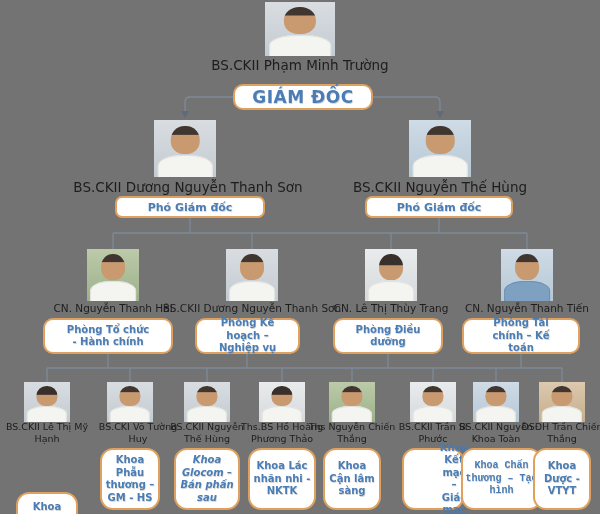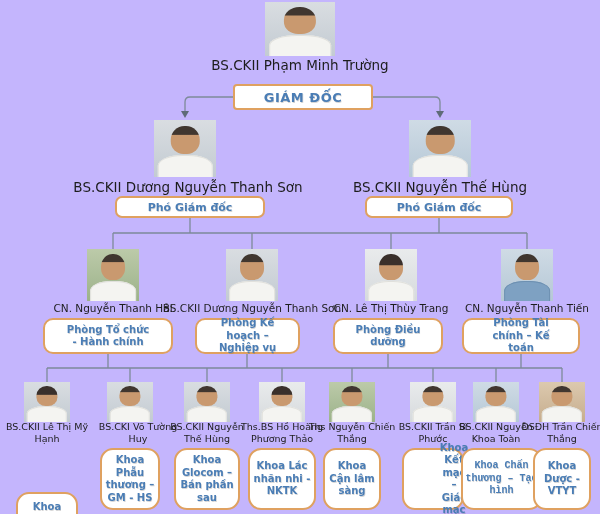--- a/index.html
+++ b/index.html
@@ -1,17 +1,17 @@
 <!DOCTYPE html>
 <html><head>
 <meta charset="utf-8">
 <style>
   html,body{margin:0;padding:0;background:#ffffff;}
   .stage{
-    position:relative;width:600px;height:514px;background:#c4b5fd;overflow:hidden;
+    position:relative;width:600px;height:514px;background:#737373;overflow:hidden;
     font-family:"DejaVu Sans","Liberation Sans",sans-serif;
   }
   svg.connectors{position:absolute;left:0;top:0;width:600px;height:514px;pointer-events:none;}
   svg.connectors path{stroke:#7d8a99;stroke-width:1.3;fill:none;}
   svg.connectors polygon{fill:#5f6b78;}
 
   
   .photo{position:absolute;overflow:hidden;background:linear-gradient(180deg,#d9dde1 0%,#c3cbd2 100%);}
   .photo::before{content:"";position:absolute;left:50%;top:10%;width:46%;height:50%;
     transform:translateX(-50%);border-radius:48% 48% 44% 44%;
@@ -30,21 +30,21 @@
   .pname.lg{font-size:13.5px;}
   .pname.md{font-size:10.5px;}
   .pname.sm{font-size:9.5px;line-height:11.5px;white-space:normal;transform:none;text-align:center;}
 
   .obox{
     position:absolute;background:#ffffff;border:2px solid #dfa160;
     color:#4a7db5;font-weight:bold;display:flex;align-items:center;justify-content:center;
     text-align:center;box-sizing:border-box;
     text-shadow:0.6px 0.6px 0 rgba(90,90,90,0.25);
   }
-  .bx-director{border-radius:4px;font-size:13px;letter-spacing:0.5px;}
+  .bx-director{border-radius:10px;font-size:17px;letter-spacing:0.5px;}
   .bx-deputy{border-radius:7px;font-size:11px;}
   .bx-dept{border-radius:10px;font-size:10px;line-height:12.5px;padding:2px 20px;}
   .bx-unit{border-radius:13px;font-size:10px;line-height:12.5px;padding:3px 2px;}
 </style>
 </head>
 <body>
 
 <div class="stage">
 
   <svg class="connectors" viewBox="0 0 600 514">
@@ -108,21 +108,21 @@
   <div class="photo female" style="left:24px;top:382px;width:46px;height:40px;"></div>
   <div class="pname sm" style="left:1px;top:421px;width:92px;">BS.CKII Lê Thị Mỹ Hạnh</div>
   <div class="obox bx-unit" style="left:16px;top:448px;width:62px;height:68px;margin-top:44px;">Khoa Khám bệnh - TDCN</div>
 
   <div class="photo" style="left:107px;top:382px;width:46px;height:40px;"></div>
   <div class="pname sm" style="left:92px;top:421px;width:92px;">BS.CKI Võ Tường Huy</div>
   <div class="obox bx-unit" style="left:100px;top:448px;width:60px;height:62px;">Khoa Phẫu thương – GM - HS</div>
 
   <div class="photo" style="left:184px;top:382px;width:46px;height:40px;"></div>
   <div class="pname sm" style="left:161px;top:421px;width:92px;">BS.CKII Nguyễn Thế Hùng</div>
-  <div class="obox bx-unit" style="left:174px;top:448px;width:66px;height:62px;">Khoa Glocom – Bán phần sau</div>
+  <div class="obox bx-unit" style="left:174px;top:448px;width:66px;height:62px;font-style:italic;">Khoa Glocom – Bán phần sau</div>
 
   <div class="photo ph-light female" style="left:259px;top:382px;width:46px;height:40px;"></div>
   <div class="pname sm" style="left:236px;top:421px;width:92px;">Ths.BS Hồ Hoàng Phương Thảo</div>
   <div class="obox bx-unit" style="left:248px;top:448px;width:68px;height:62px;">Khoa Lác nhãn nhi - NKTK</div>
 
   <div class="photo ph-green" style="left:329px;top:382px;width:46px;height:40px;"></div>
   <div class="pname sm" style="left:306px;top:421px;width:92px;">Ths Nguyễn Chiến Thắng</div>
   <div class="obox bx-unit" style="left:323px;top:448px;width:58px;height:62px;">Khoa Cận lâm sàng</div>
 
   <div class="photo ph-light" style="left:410px;top:382px;width:46px;height:40px;"></div>

